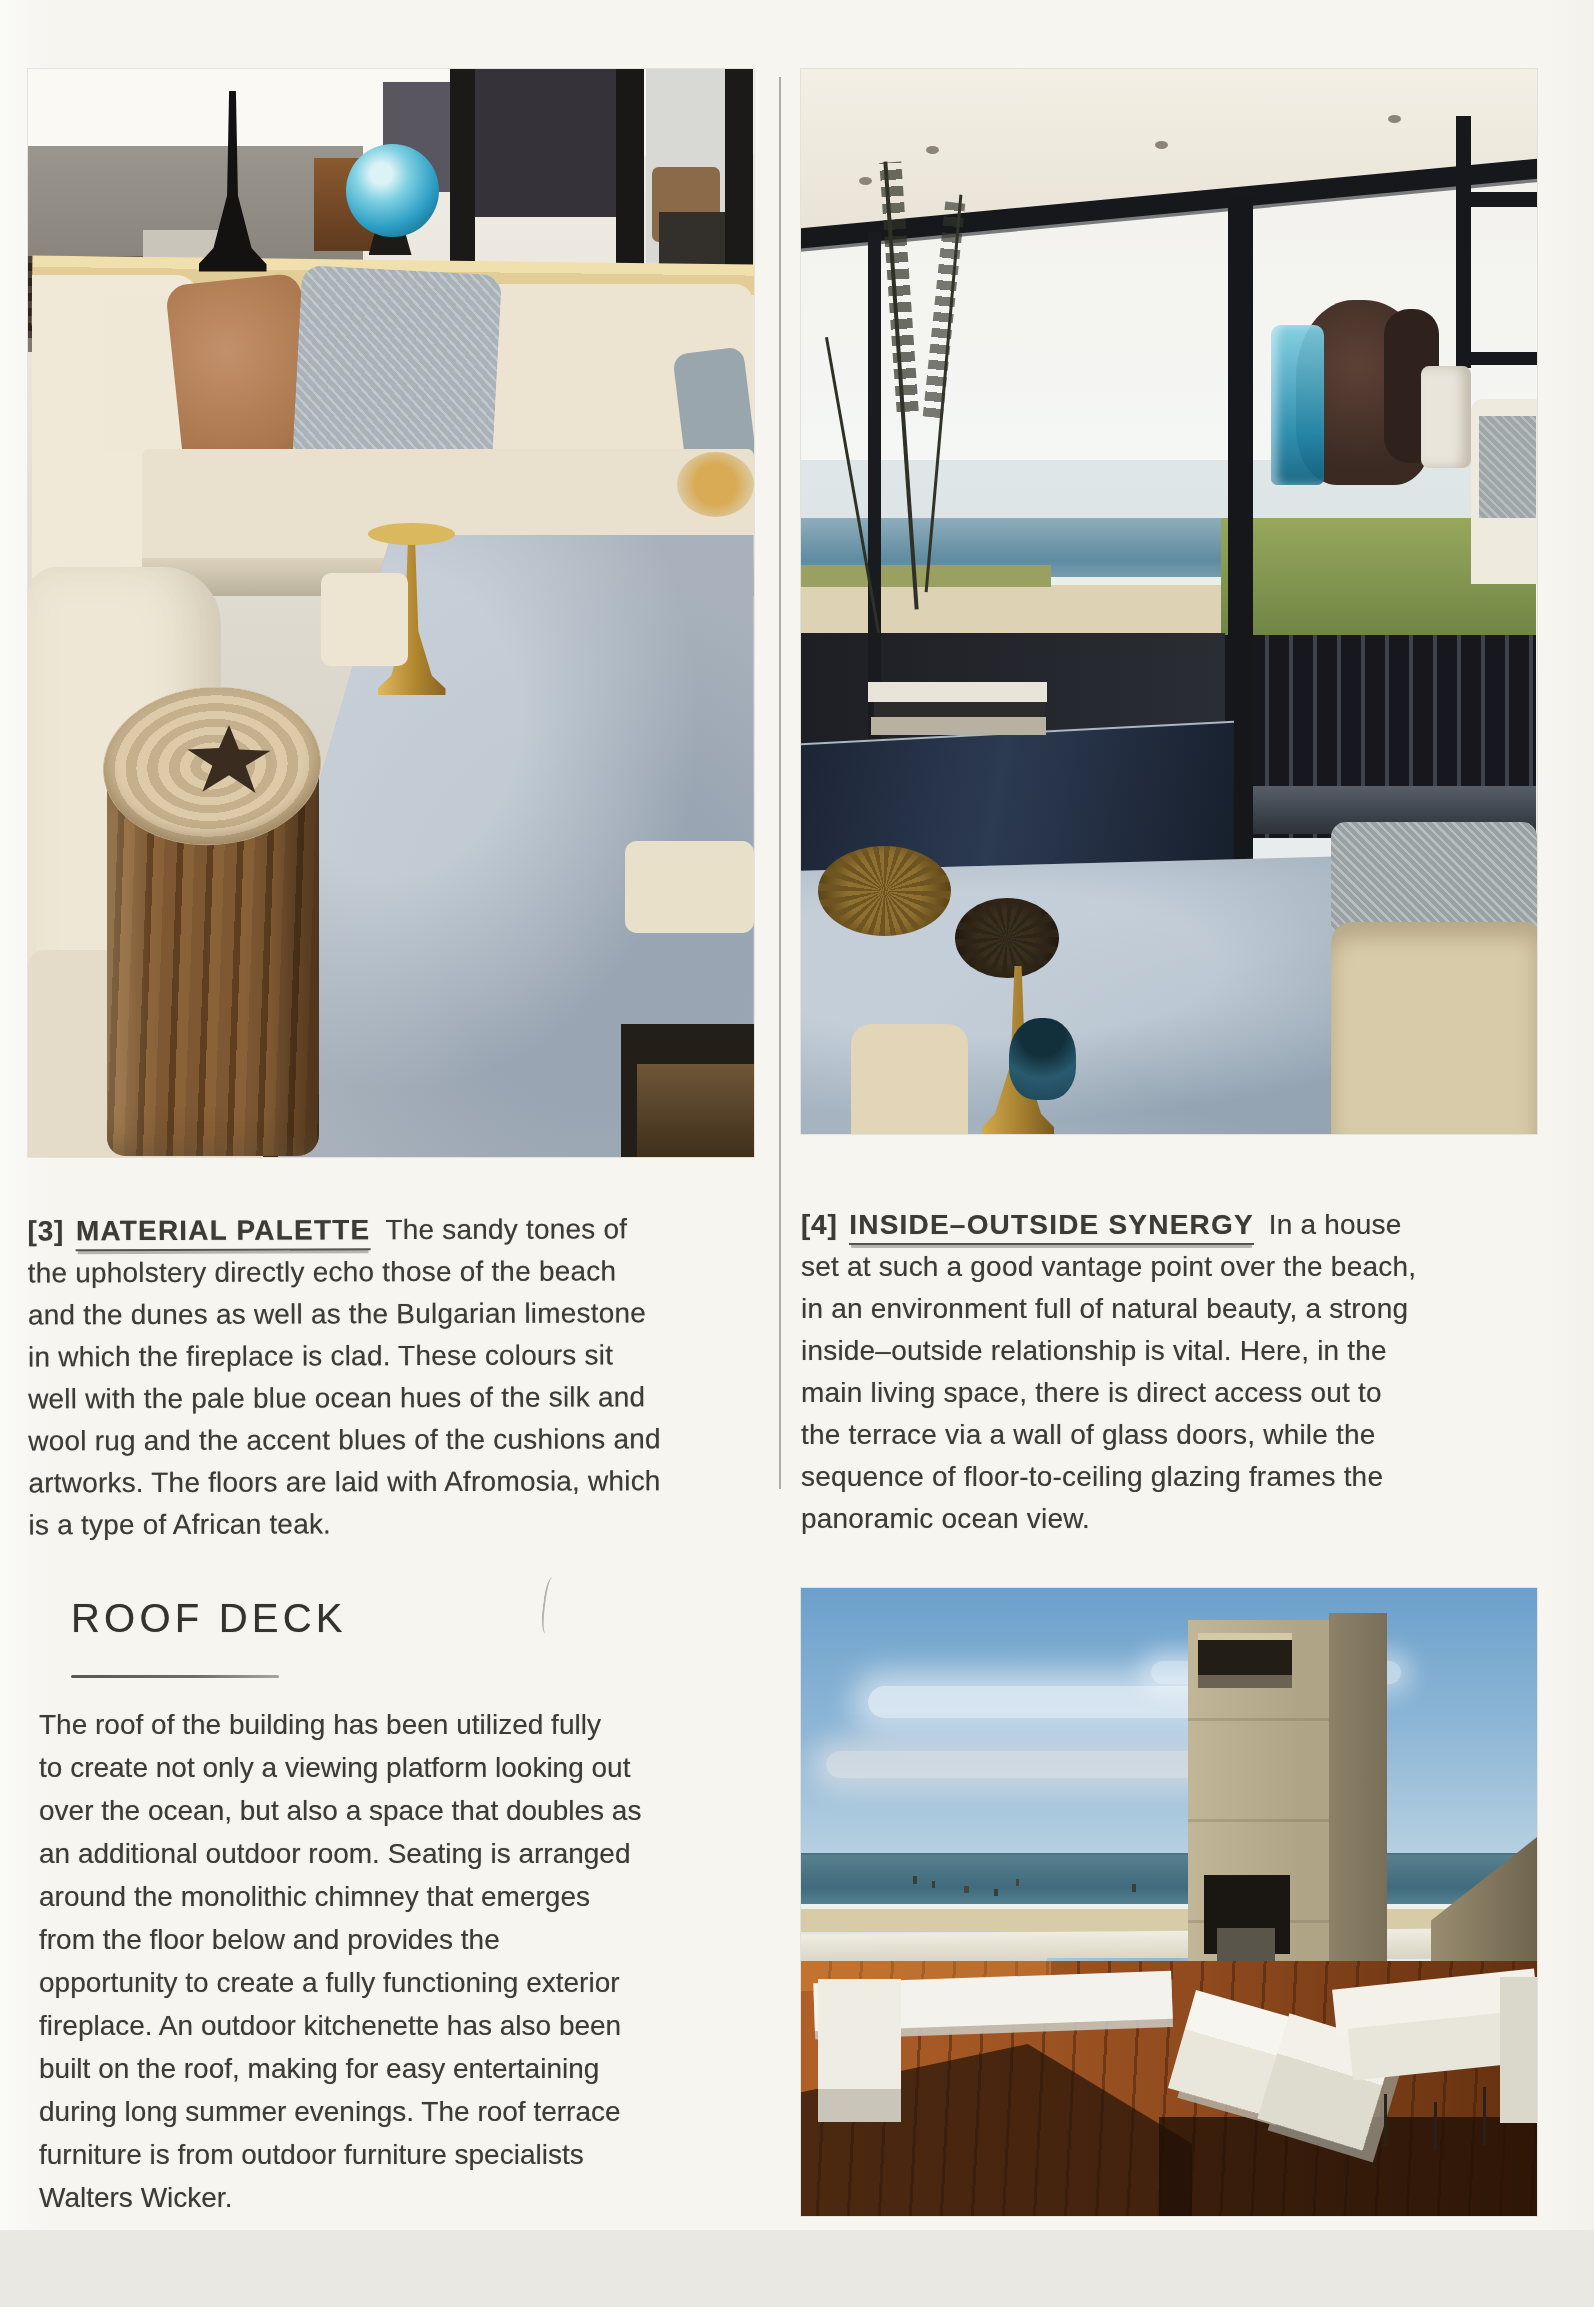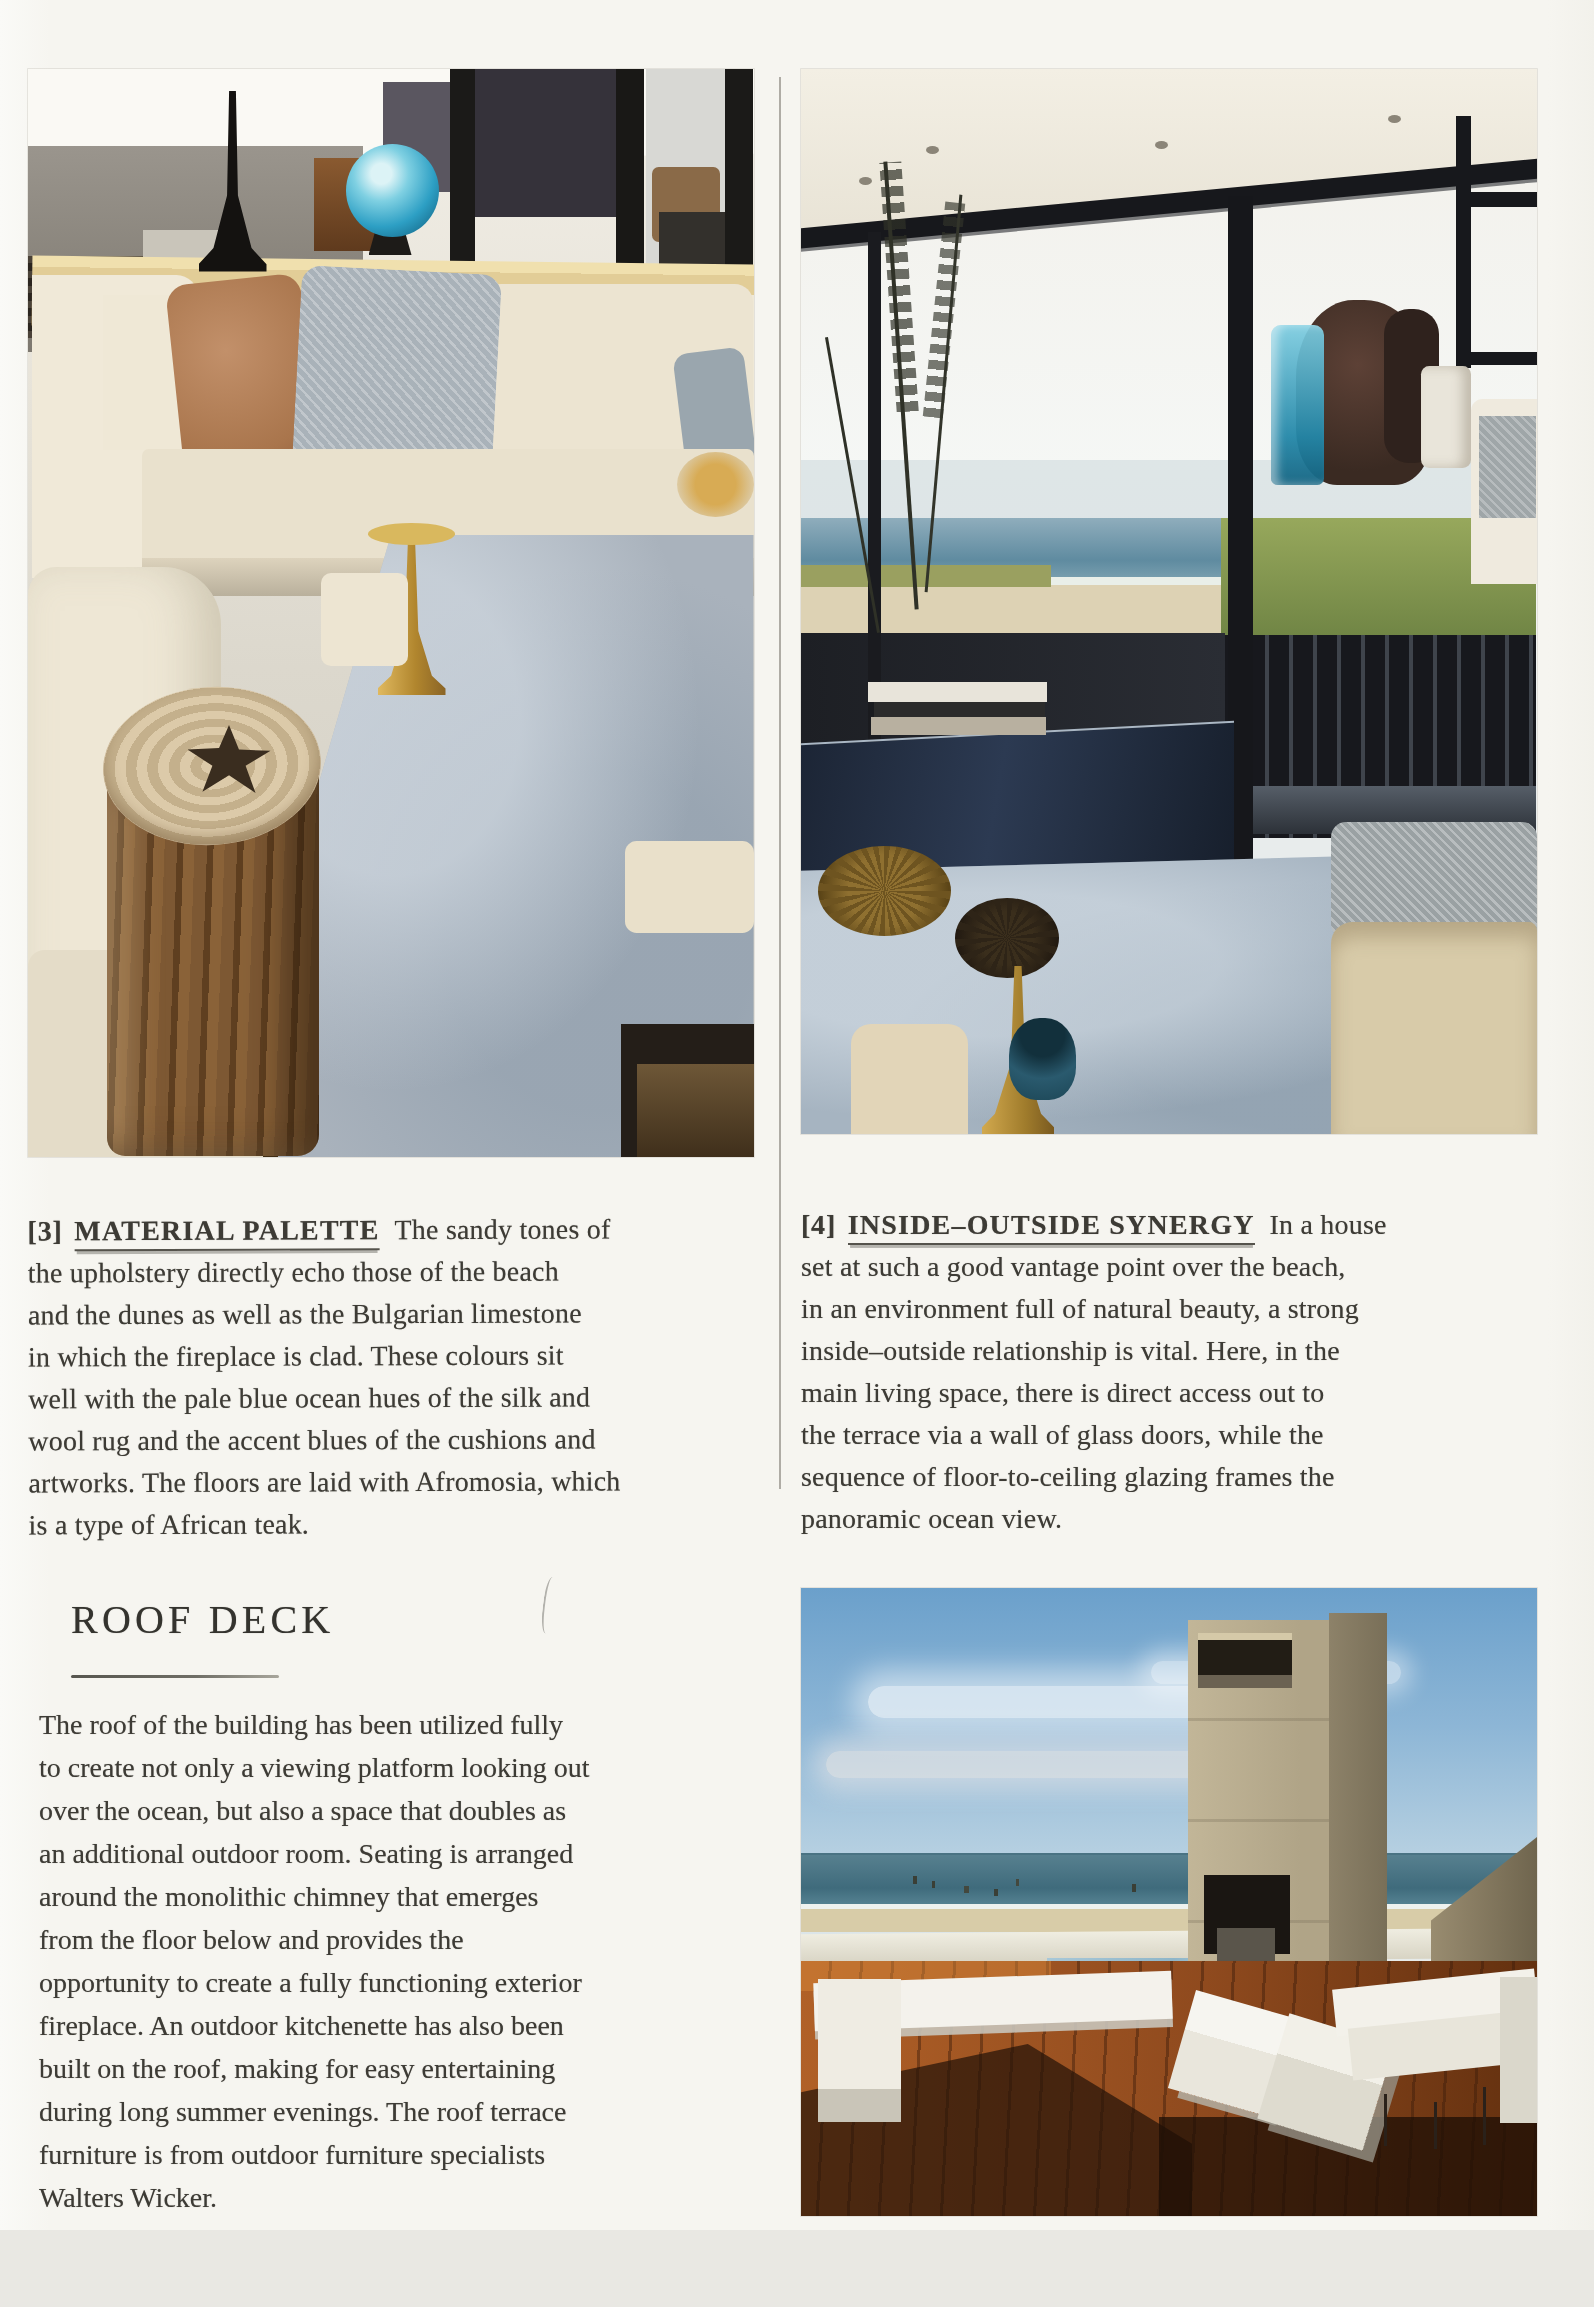--- a/index.html
+++ b/index.html
@@ -1,18 +1,18 @@
 <!DOCTYPE html>
 <html style="font-size:13.3px"><head>
 <meta charset="utf-8">
 <style>
   html,body{margin:0;padding:0;background:#e9e8e3;}
   .page{position:relative;width:1595px;height:2230px;overflow:hidden;
         background:linear-gradient(90deg,#fafaf7 0,#f6f5f0 50px,#f6f5f0 1548px,#f2f1eb 100%);
-        font-family:Liberation Serif, serif;color:#3d3b35;}
+        font-family:Liberation Sans, sans-serif;color:#3d3b35;}
   .s{position:absolute;}
   .photo{position:absolute;overflow:hidden;box-shadow:0 0 0 0.8px rgba(110,105,95,.18);}
   .cap{position:absolute;font-size:28px;line-height:42px;letter-spacing:0.2px;
        text-shadow:0 0 0.8px rgba(64,62,56,.55);white-space:pre-line;}
   .cap-marker{font-weight:bold;letter-spacing:0.8px;margin-right:11.7px;}
   .cap-head{font-weight:bold;letter-spacing:1.2px;margin-right:15px;padding-bottom:3.3px;
             border-bottom:2.5px solid #55534c;box-shadow:0 5px 0 -2.1px rgba(85,83,76,.4);}
   .cap-body{white-space:pre-line;}
   .sec-title{position:absolute;font-size:40px;letter-spacing:4.2px;color:#34332e;
              text-shadow:0 0 0.8px rgba(52,51,46,.6);}

